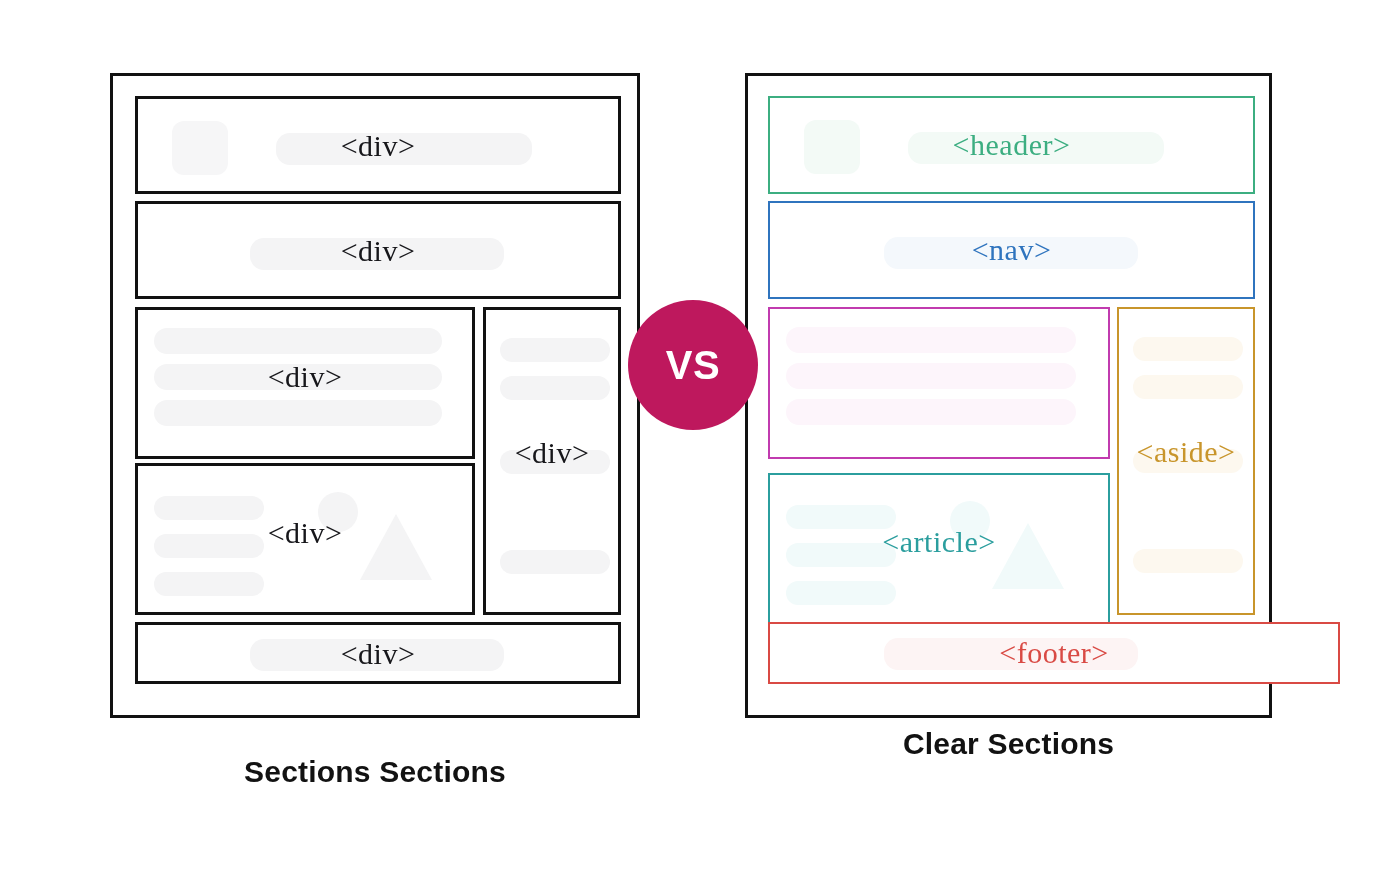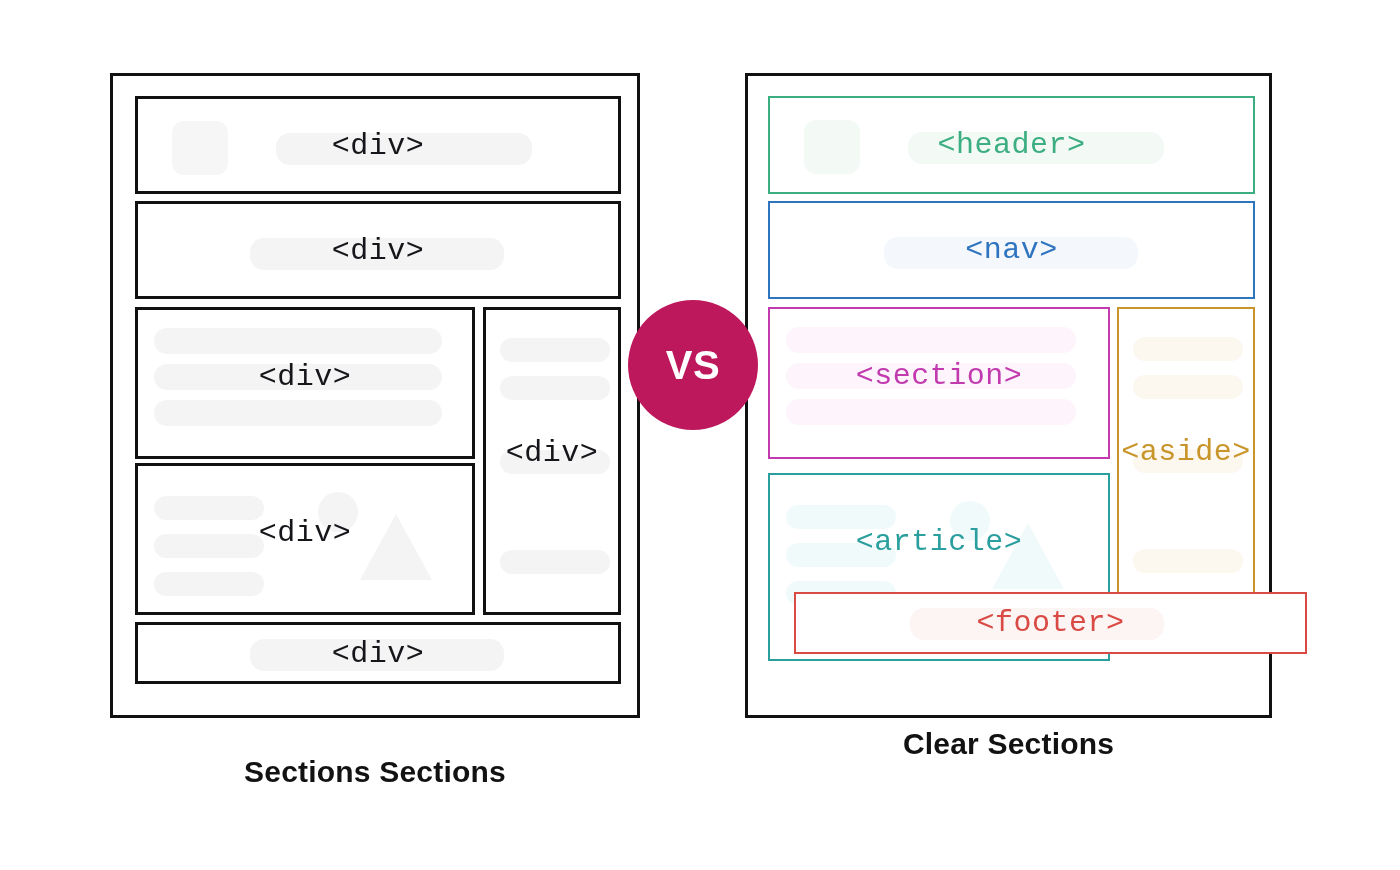--- a/index.html
+++ b/index.html
@@ -49,21 +49,21 @@
   .pill {
     position: absolute;
     border-radius: 14px;
     background: #f4f4f5;
   }
   .tag {
     position: absolute;
     left: 0;
     right: 0;
     text-align: center;
-    font-family: Liberation Mono, monospace;
+    font-family: Liberation Serif, serif;
     font-weight: 400;
     color: #16161a;
     white-space: nowrap;
     letter-spacing: 0.5px;
   }
 
   
   .bar {
     position: absolute;
     border-radius: 13px;
@@ -186,41 +186,40 @@
       <div class="box thin" style="left:0px; top:0px; width:487px; height:98px; border-color:#3CAE81;">
         <div class="sq" style="left:34px; top:22px; width:56px; height:54px; background:#f3faf6;"></div>
         <div class="pill" style="left:138px; top:34px; width:256px; height:32px; background:#f3faf6;"></div>
         <div class="tag" style="top:30px; font-size:30px; color:#3CAE81;">&lt;header&gt;</div>
       </div>
 
       <div class="box thin" style="left:0px; top:211px; width:342px; height:152px; border-color:#C13BAF;">
         <div class="bar" style="left:16px; top:18px; width:290px; height:26px; background:#fdf5fb;"></div>
         <div class="bar" style="left:16px; top:54px; width:290px; height:26px; background:#fdf5fb;"></div>
         <div class="bar" style="left:16px; top:90px; width:290px; height:26px; background:#fdf5fb;"></div>
-        <div class="tag" style="top:50px; font-size:30px; color:#C13BAF;">&lt;section&gt;</div>
       </div>
 
       <div class="box thin" style="left:0px; top:377px; width:342px; height:188px; border-color:#2B9E9E;">
         <div class="bar" style="left:16px; top:30px; width:110px; height:24px; background:#f1fafa;"></div>
         <div class="bar" style="left:16px; top:68px; width:110px; height:24px; background:#f1fafa;"></div>
         <div class="bar" style="left:16px; top:106px; width:110px; height:24px; background:#f1fafa;"></div>
         <div class="circ" style="left:180px; top:26px; width:40px; height:40px; background:#f1fafa;"></div>
         <div class="tri" style="left:222px; top:48px; border-bottom-color:#f1fafa;"></div>
         <div class="tag" style="top:50px; font-size:30px; color:#2B9E9E;">&lt;article&gt;</div>
       </div>
 
       <div class="box thin" style="left:349px; top:211px; width:138px; height:308px; border-color:#C8952B; overflow:visible;">
         <div class="bar" style="left:14px; top:28px; width:110px; height:24px; background:#fdf8ef;"></div>
         <div class="bar" style="left:14px; top:66px; width:110px; height:24px; background:#fdf8ef;"></div>
         <div class="bar" style="left:14px; top:140px; width:110px; height:24px; background:#fdf8ef;"></div>
         <div class="bar" style="left:14px; top:240px; width:110px; height:24px; background:#fdf8ef;"></div>
         <div class="tag" style="top:126px; left:-22px; right:-22px; font-size:30px; color:#C8952B;">&lt;aside&gt;</div>
       </div>
 
-      <div class="box thin" style="left:0px; top:496px; width:513px; height:62px; border-color:#D94A44;margin-left:26px;">
+      <div class="box thin" style="left:0px; top:526px; width:572px; height:62px; border-color:#D94A44;">
         <div class="pill" style="left:114px; top:14px; width:254px; height:32px; background:#fdf4f4;"></div>
         <div class="tag" style="top:12px; font-size:30px; color:#D94A44;">&lt;footer&gt;</div>
       </div>
 
     </div>
   </div>
 
   <div id="vs-badge">
     <span class="vs-text">VS</span>
   </div>

